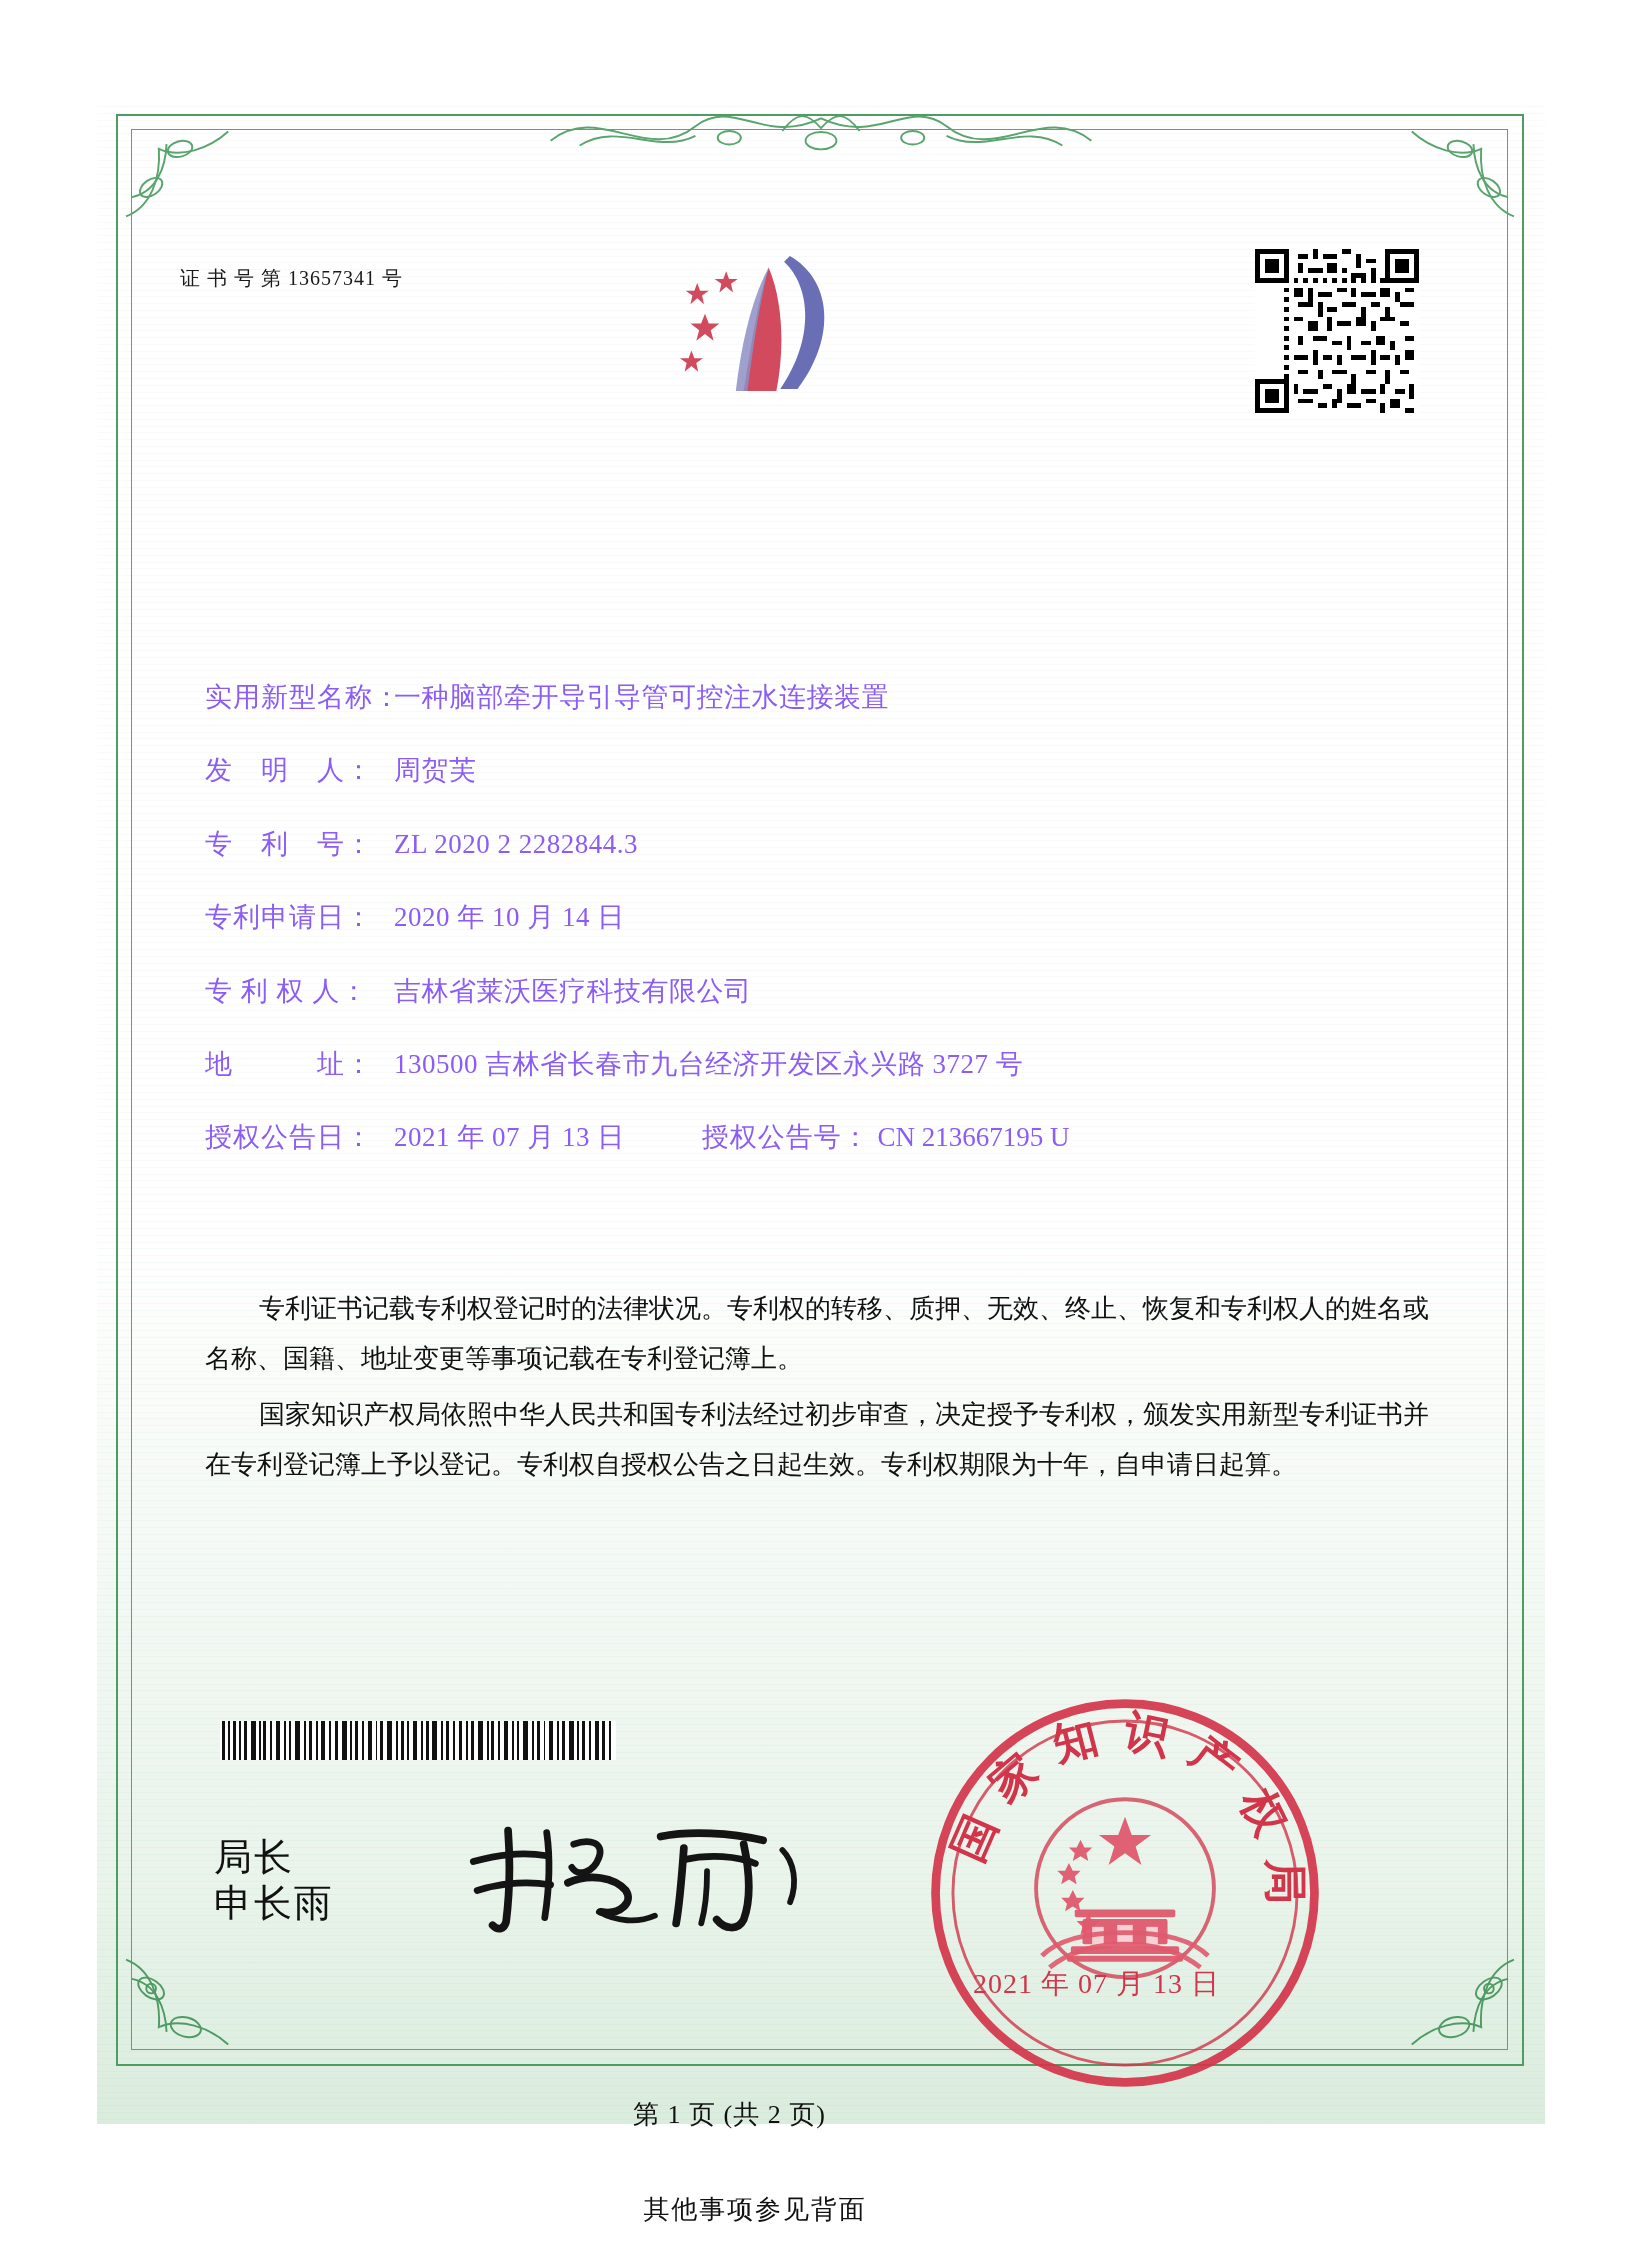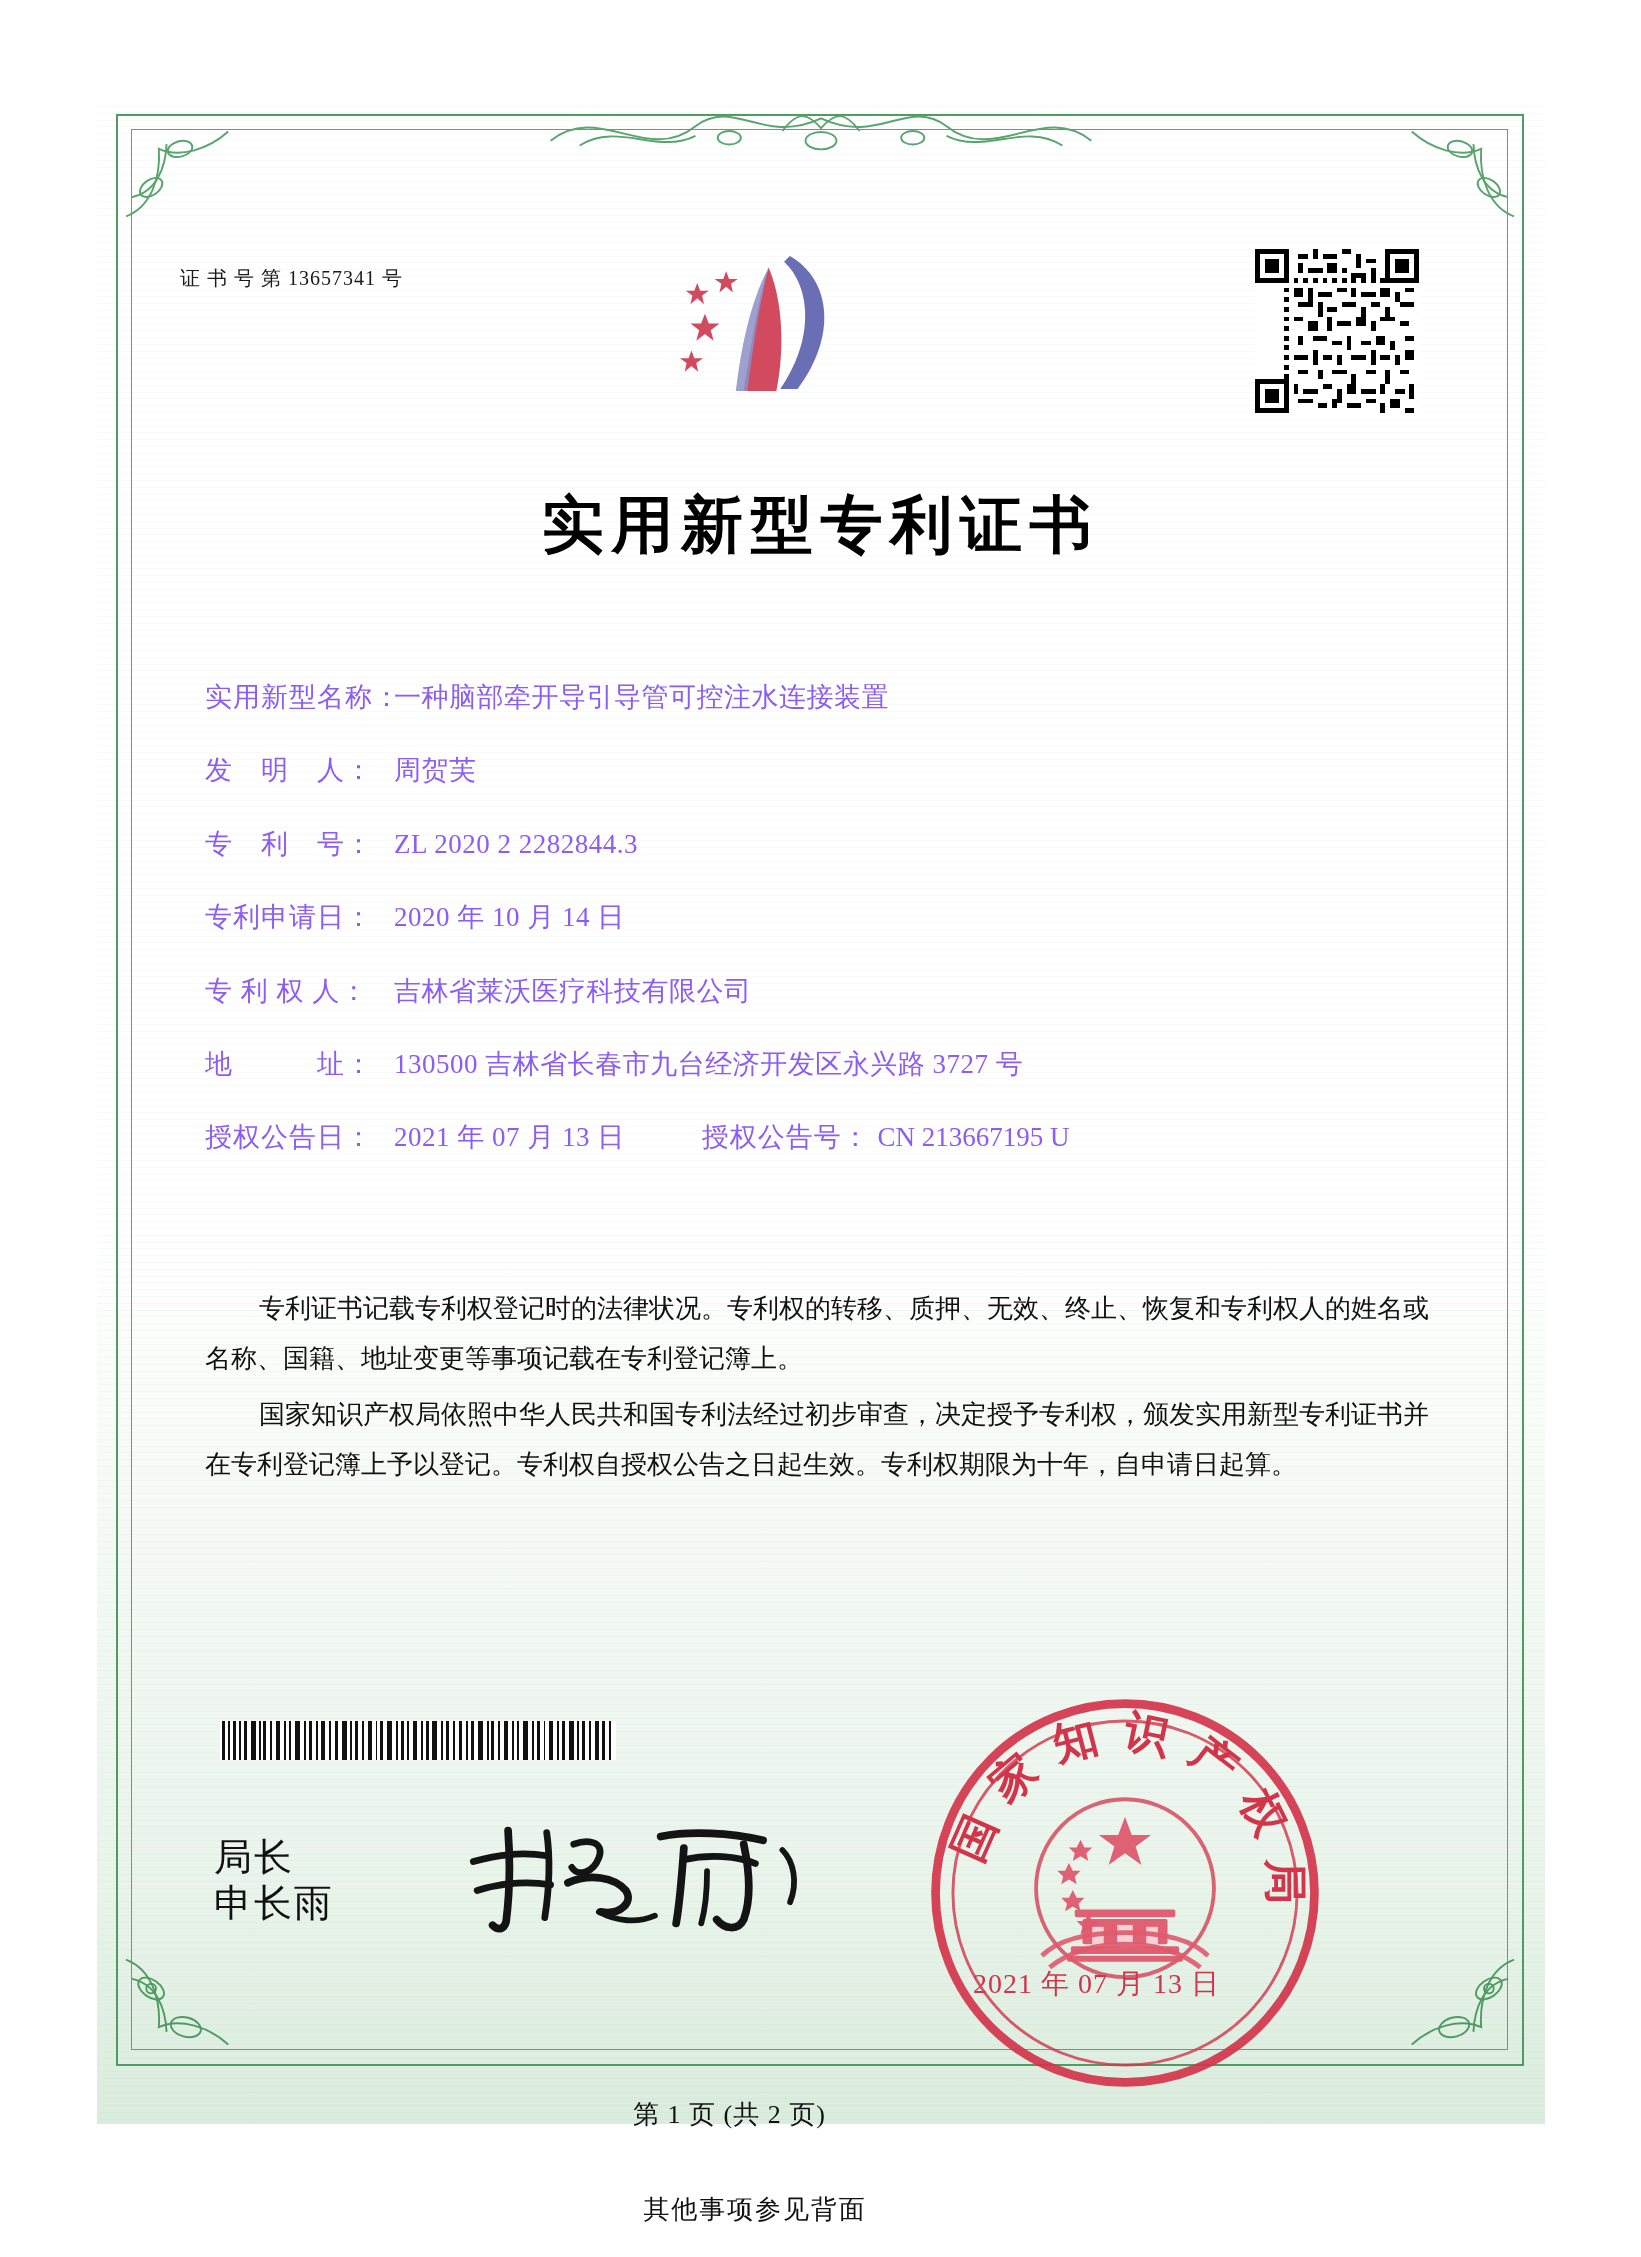--- a/index.html
+++ b/index.html
@@ -423,21 +423,20 @@
         <rect x="16" y="31" width="1" height="2"></rect>
           <rect x="19" y="32" width="3" height="1"></rect>
         <rect x="23" y="31" width="2" height="1"></rect>
           <rect x="26" y="32" width="1" height="2"></rect>
         <rect x="28" y="31" width="2" height="2"></rect>
           <rect x="31" y="33" width="2" height="1"></rect>
       </g>
     </svg>
   </div>
 
-  <div class="title">实用新型专利证书</div>
 
   <div class="fields">
 
     <div class="field">
       <span class="lab">实用新型名称：</span>
       <span class="val">一种脑部牵开导引导管可控注水连接装置</span>
     </div>
 
     <div class="field">
       <span class="lab">发　明　人：</span>

